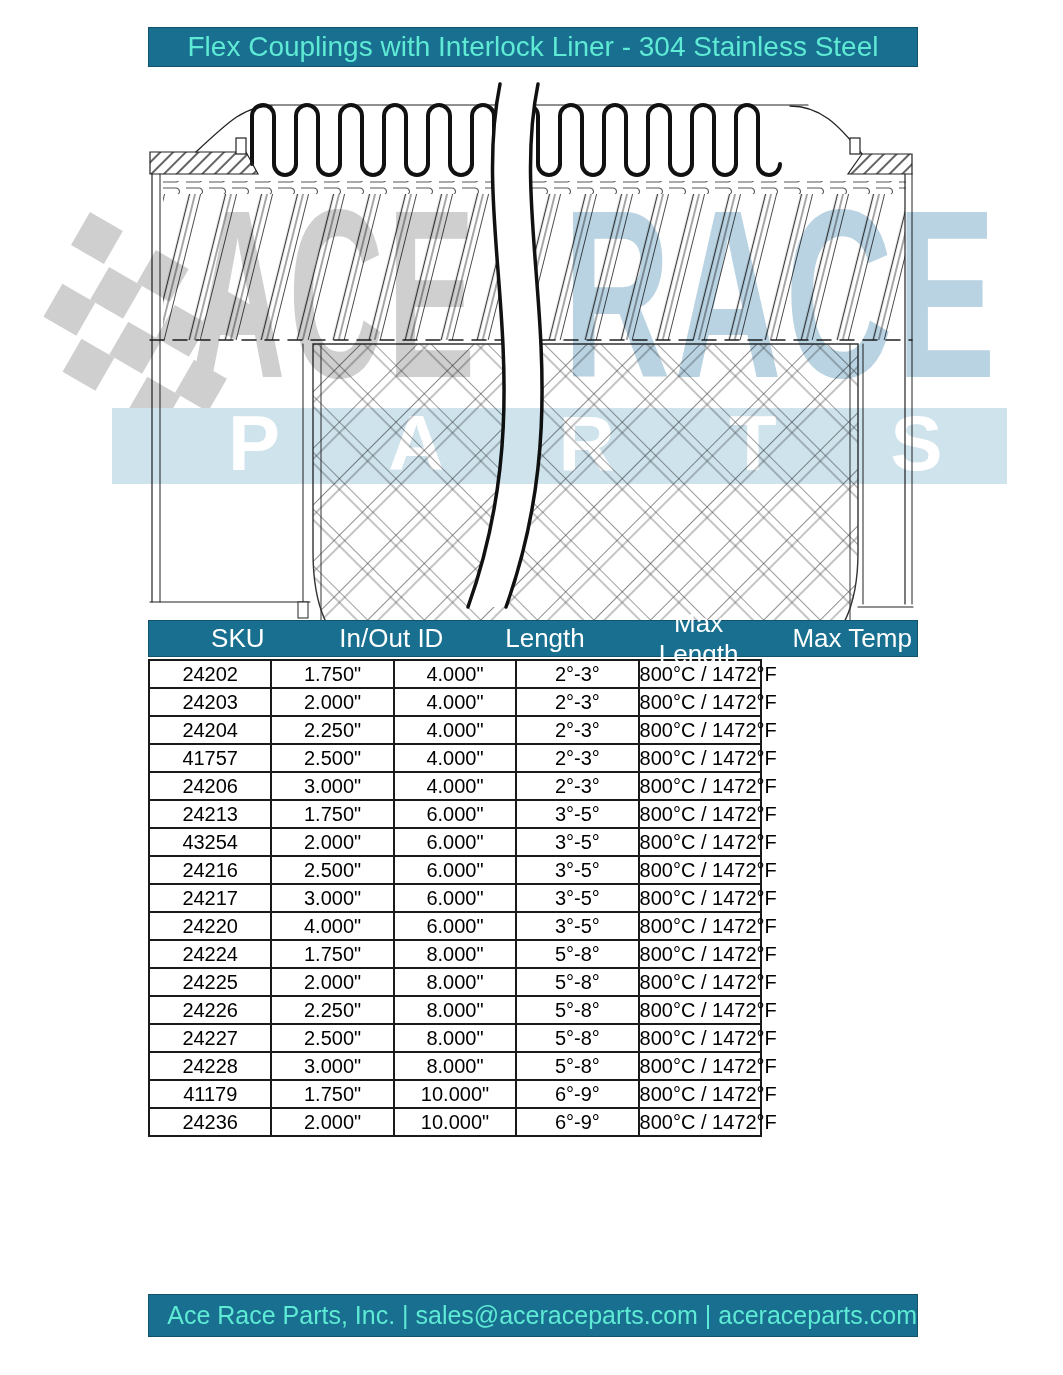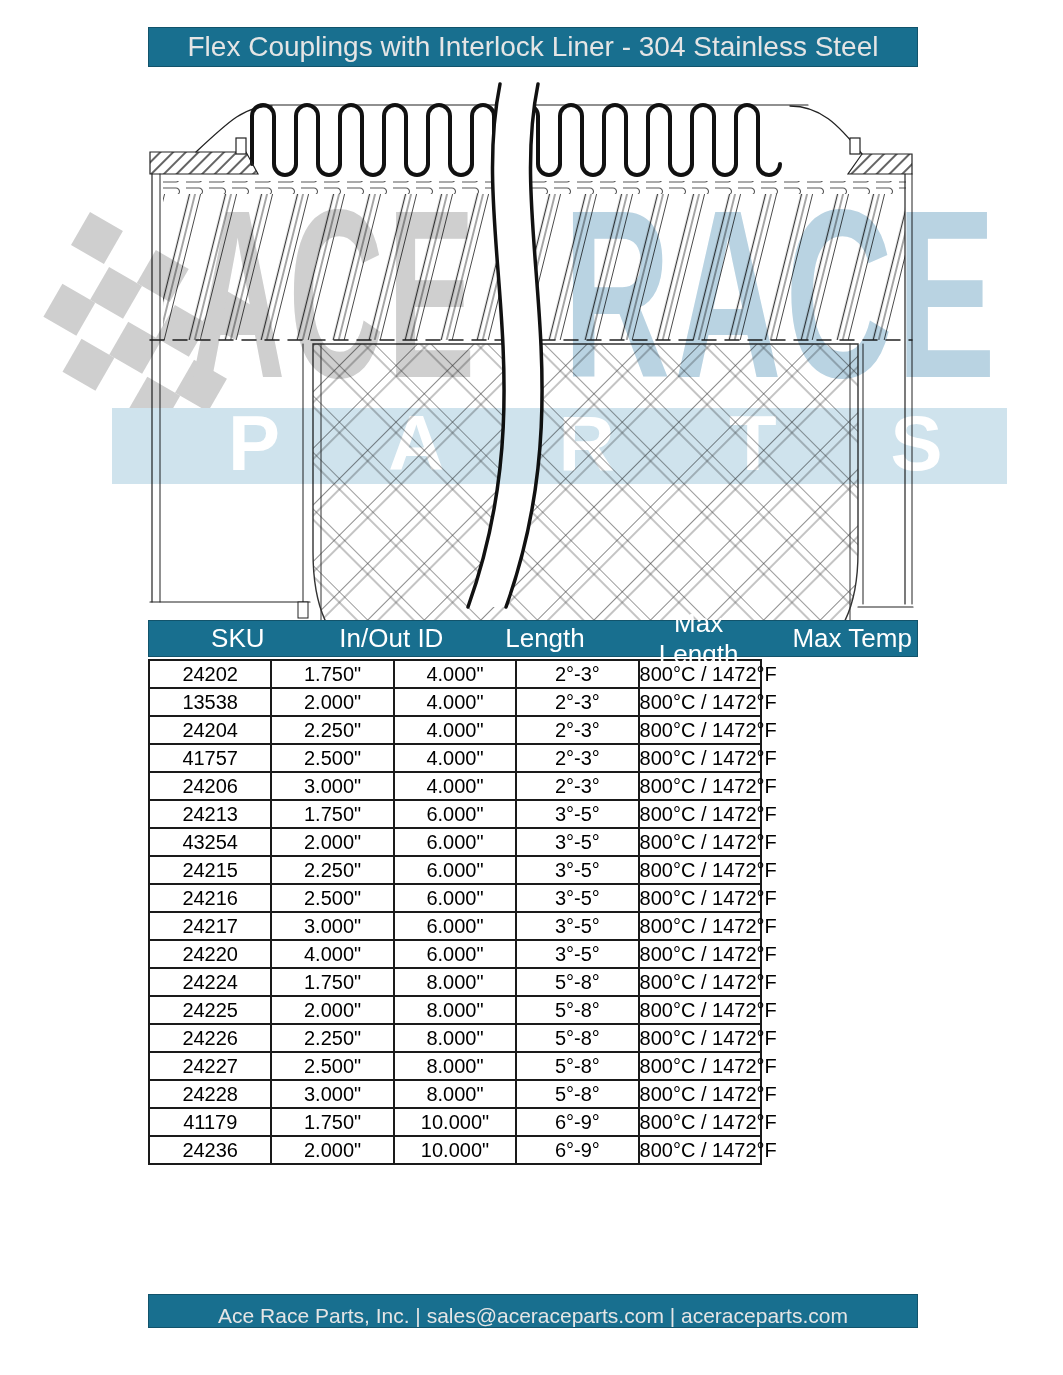--- a/index.html
+++ b/index.html
@@ -8,24 +8,24 @@
     --wm-blue:#B9D3E2;
     --wm-band:#CFE3ED;
   }
   *{box-sizing:border-box;margin:0;padding:0;}
   html,body{width:1063px;height:1375px;background:#ffffff;
     font-family:"Liberation Sans", sans-serif;}
   body{position:relative;overflow:hidden;}
 
   .bar{
     position:absolute;left:148px;width:770px;background:var(--accent);
-    color:#e5e5e5;text-align:center;border:1px solid rgba(0,0,0,.25);
+    color:#5eead4;text-align:center;border:1px solid rgba(0,0,0,.25);
   }
   .title-bar{top:27px;height:40px;line-height:38px;font-size:28px;}
-  .footer-bar{top:1294px;height:34px;line-height:41px;font-size:21px;}
+  .footer-bar{top:1294px;height:43px;line-height:41px;font-size:25px;text-align:right;}
 
   .diagram{position:absolute;left:0;top:82px;width:1063px;height:538px;}
   .wm{mix-blend-mode:multiply;}
   .wm-word{font-weight:bold;font-family:"Liberation Sans",sans-serif;letter-spacing:6px;}
   .wm-gray{fill:var(--wm-gray);}
   .wm-blue{fill:var(--wm-blue);}
   .wm-band{fill:var(--wm-band);}
   .wm-parts{fill:#ffffff;font-weight:bold;font-size:78px;letter-spacing:114px;
     font-family:"Liberation Sans",sans-serif;}
 
@@ -159,21 +159,21 @@
   <table class="spec">
     <tbody>
         <tr>
           <td>24202</td>
           <td>1.750"</td>
           <td>4.000"</td>
           <td>2°-3°</td>
           <td>800°C / 1472°F</td>
         </tr>
         <tr>
-          <td>13538</td>
+          <td>24203</td>
           <td>2.000"</td>
           <td>4.000"</td>
           <td>2°-3°</td>
           <td>800°C / 1472°F</td>
         </tr>
         <tr>
           <td>24204</td>
           <td>2.250"</td>
           <td>4.000"</td>
           <td>2°-3°</td>
@@ -196,27 +196,20 @@
         <tr>
           <td>24213</td>
           <td>1.750"</td>
           <td>6.000"</td>
           <td>3°-5°</td>
           <td>800°C / 1472°F</td>
         </tr>
         <tr>
           <td>43254</td>
           <td>2.000"</td>
-          <td>6.000"</td>
-          <td>3°-5°</td>
-          <td>800°C / 1472°F</td>
-        </tr>
-        <tr>
-          <td>24215</td>
-          <td>2.250"</td>
           <td>6.000"</td>
           <td>3°-5°</td>
           <td>800°C / 1472°F</td>
         </tr>
         <tr>
           <td>24216</td>
           <td>2.500"</td>
           <td>6.000"</td>
           <td>3°-5°</td>
           <td>800°C / 1472°F</td>

